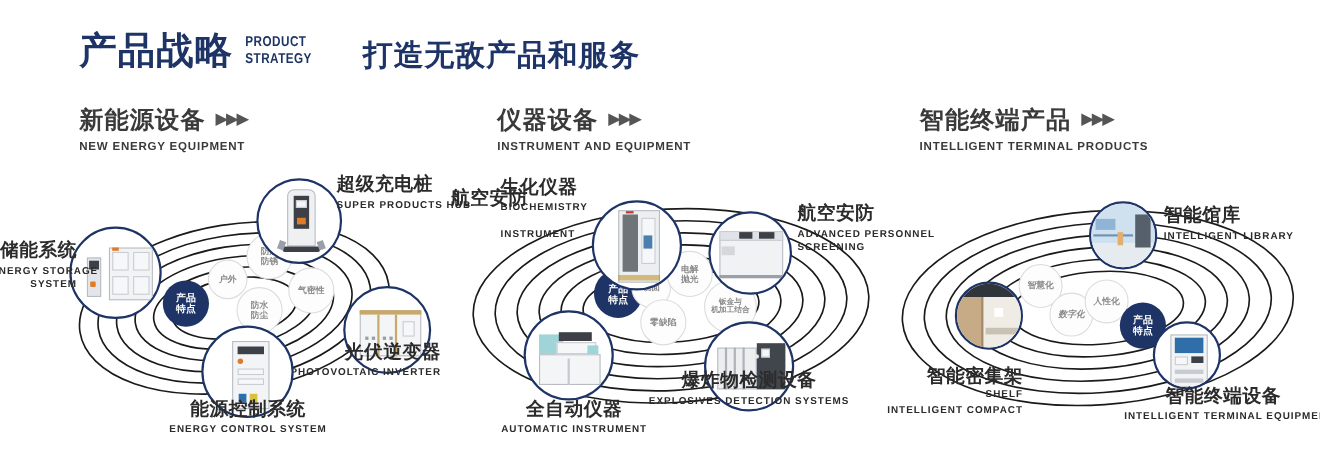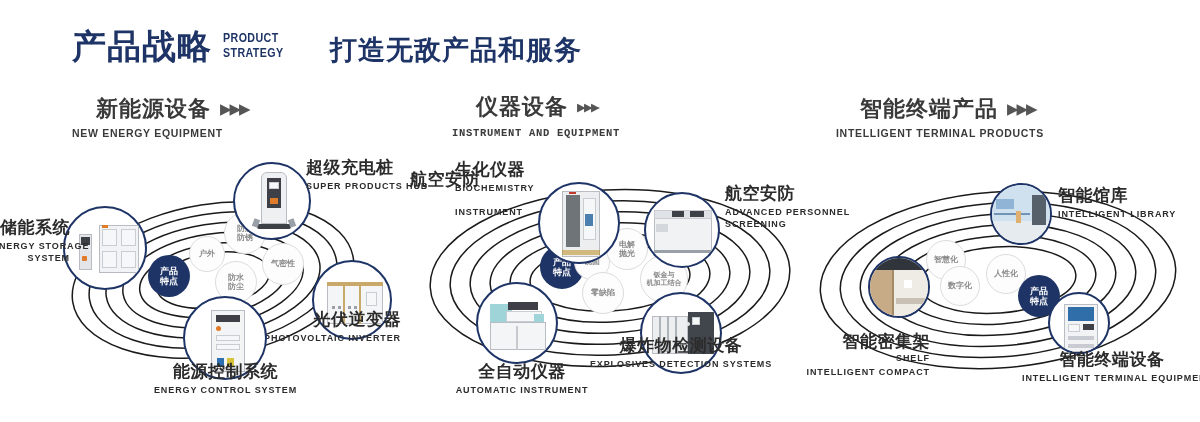--- a/index.html
+++ b/index.html
@@ -25,21 +25,21 @@
   }
   .title-sub{
     position:absolute;left:330px;top:33px;
     font-size:27px;font-weight:bold;color:#1e3466;
     letter-spacing:1px;white-space:nowrap;line-height:34px;
   }
 
   
   .section-head{position:absolute;}
   .sh-cn{font-size:22px;font-weight:bold;color:#3a3a3a;letter-spacing:1px;
-         white-space:nowrap;line-height:26px;display:flex;align-items:flex-start;margin-left:24px;}
+         white-space:nowrap;line-height:26px;display:flex;align-items:flex-start;}
   .sh-arrows{margin-left:9px;font-size:15px;color:#555;letter-spacing:-2px;font-weight:bold;}
   .sh-en{font-size:10.5px;font-weight:bold;color:#3a3a3a;letter-spacing:0.7px;
          white-space:nowrap;margin-top:5px;}
 
   
   .cluster{position:absolute;}
   .rings{position:absolute;left:0;top:0;}
 
   .node{
     position:absolute;border-radius:50%;
@@ -91,21 +91,21 @@
   <div class="title-sub">打造无敌产品和服务</div>
 
   <div class="section-head" style="left:72px;top:96px;">
     <div class="sh-cn">
       <span>新能源设备</span>
       <span class="sh-arrows">▶▶▶</span>
     </div>
     <div class="sh-en">NEW ENERGY EQUIPMENT</div>
   </div>
 
-  <div class="section-head" style="left:452px;top:96px;font-family:Liberation Mono, monospace;">
+  <div class="section-head" style="left:452px;top:96px;">
     <div class="sh-cn">
       <span>仪器设备</span>
       <span class="sh-arrows">▶▶▶</span>
     </div>
     <div class="sh-en">INSTRUMENT AND EQUIPMENT</div>
   </div>
 
   <div class="section-head" style="left:836px;top:96px;">
     <div class="sh-cn">
       <span>智能终端产品</span>
@@ -337,21 +337,21 @@
         <ellipse cx="198" cy="130" rx="138" ry="66"></ellipse>
         <ellipse cx="198" cy="130" rx="118" ry="55"></ellipse>
         <ellipse cx="198" cy="130" rx="98" ry="44"></ellipse>
         <ellipse cx="198" cy="130" rx="78" ry="33"></ellipse>
       </g>
     </svg>
 
     <div class="bub" style="left:126px;top:90px;width:40px;height:40px;font-size:8px;">
       <span>智慧化</span>
     </div>
-    <div class="bub" style="left:140px;top:116px;width:40px;height:40px;font-size:8px;">
+    <div class="bub" style="left:154px;top:116px;width:40px;height:40px;font-size:8px;font-style:italic;">
       <span>数字化</span>
     </div>
     <div class="bub" style="left:186px;top:104px;width:40px;height:40px;font-size:8px;">
       <span>人性化</span>
     </div>
     <div class="bub core" style="left:218px;top:125px;width:42px;height:42px;font-size:9px;">
       <div>
         <div>产品</div>
         <div>特点</div>
       </div>

